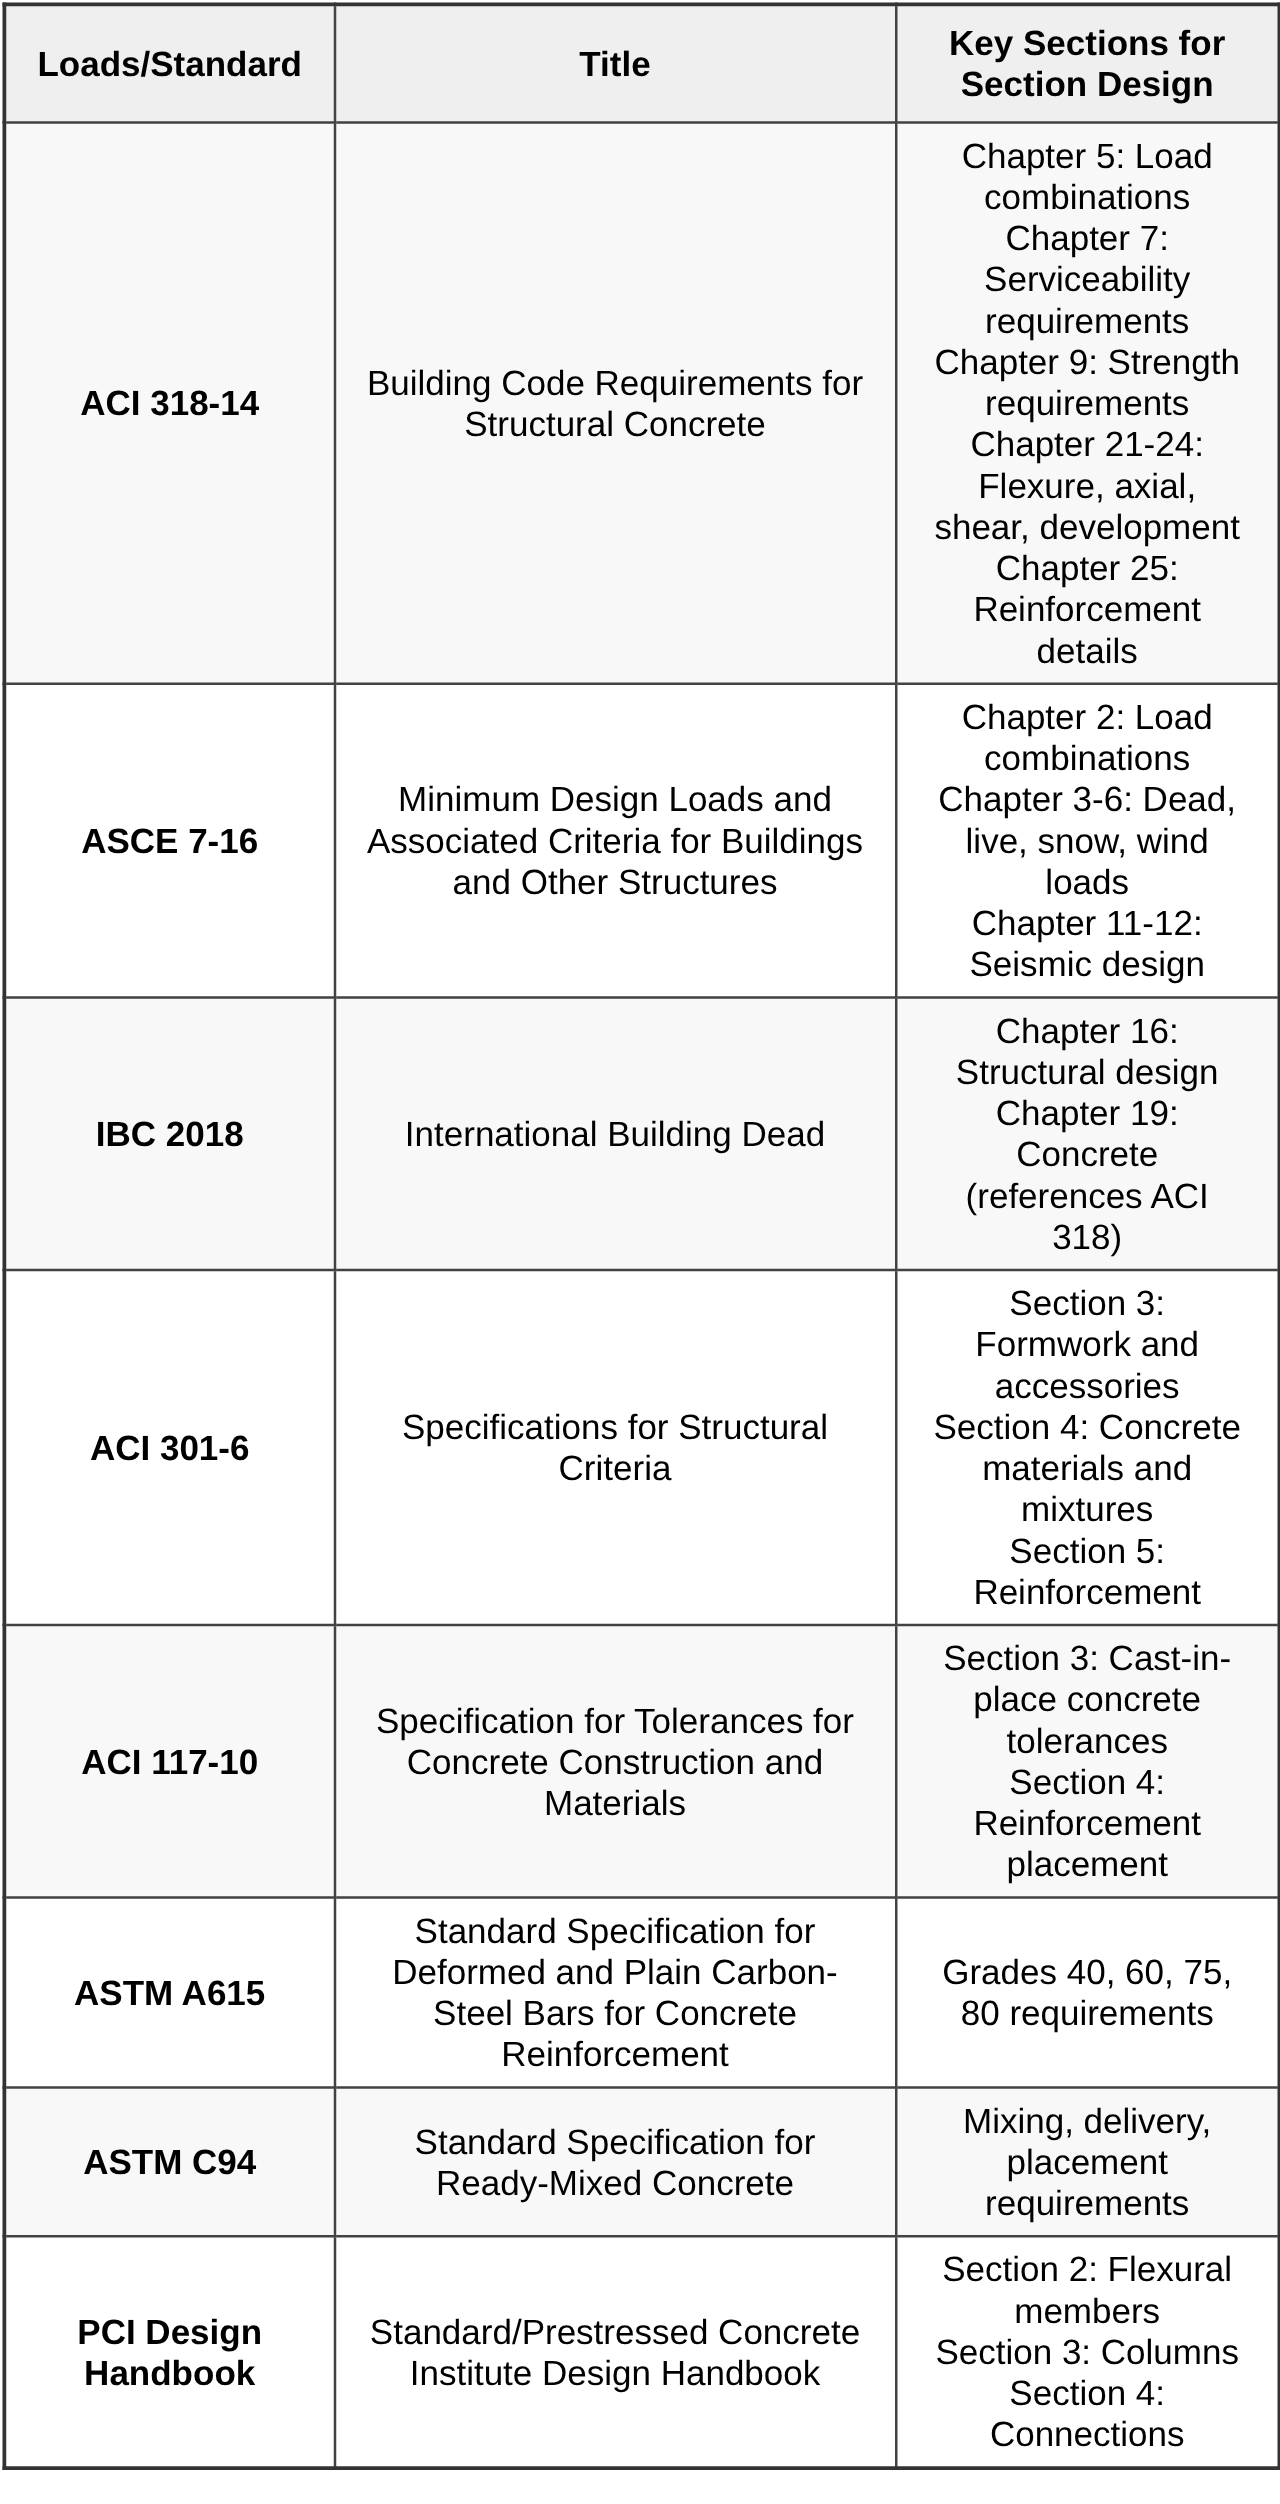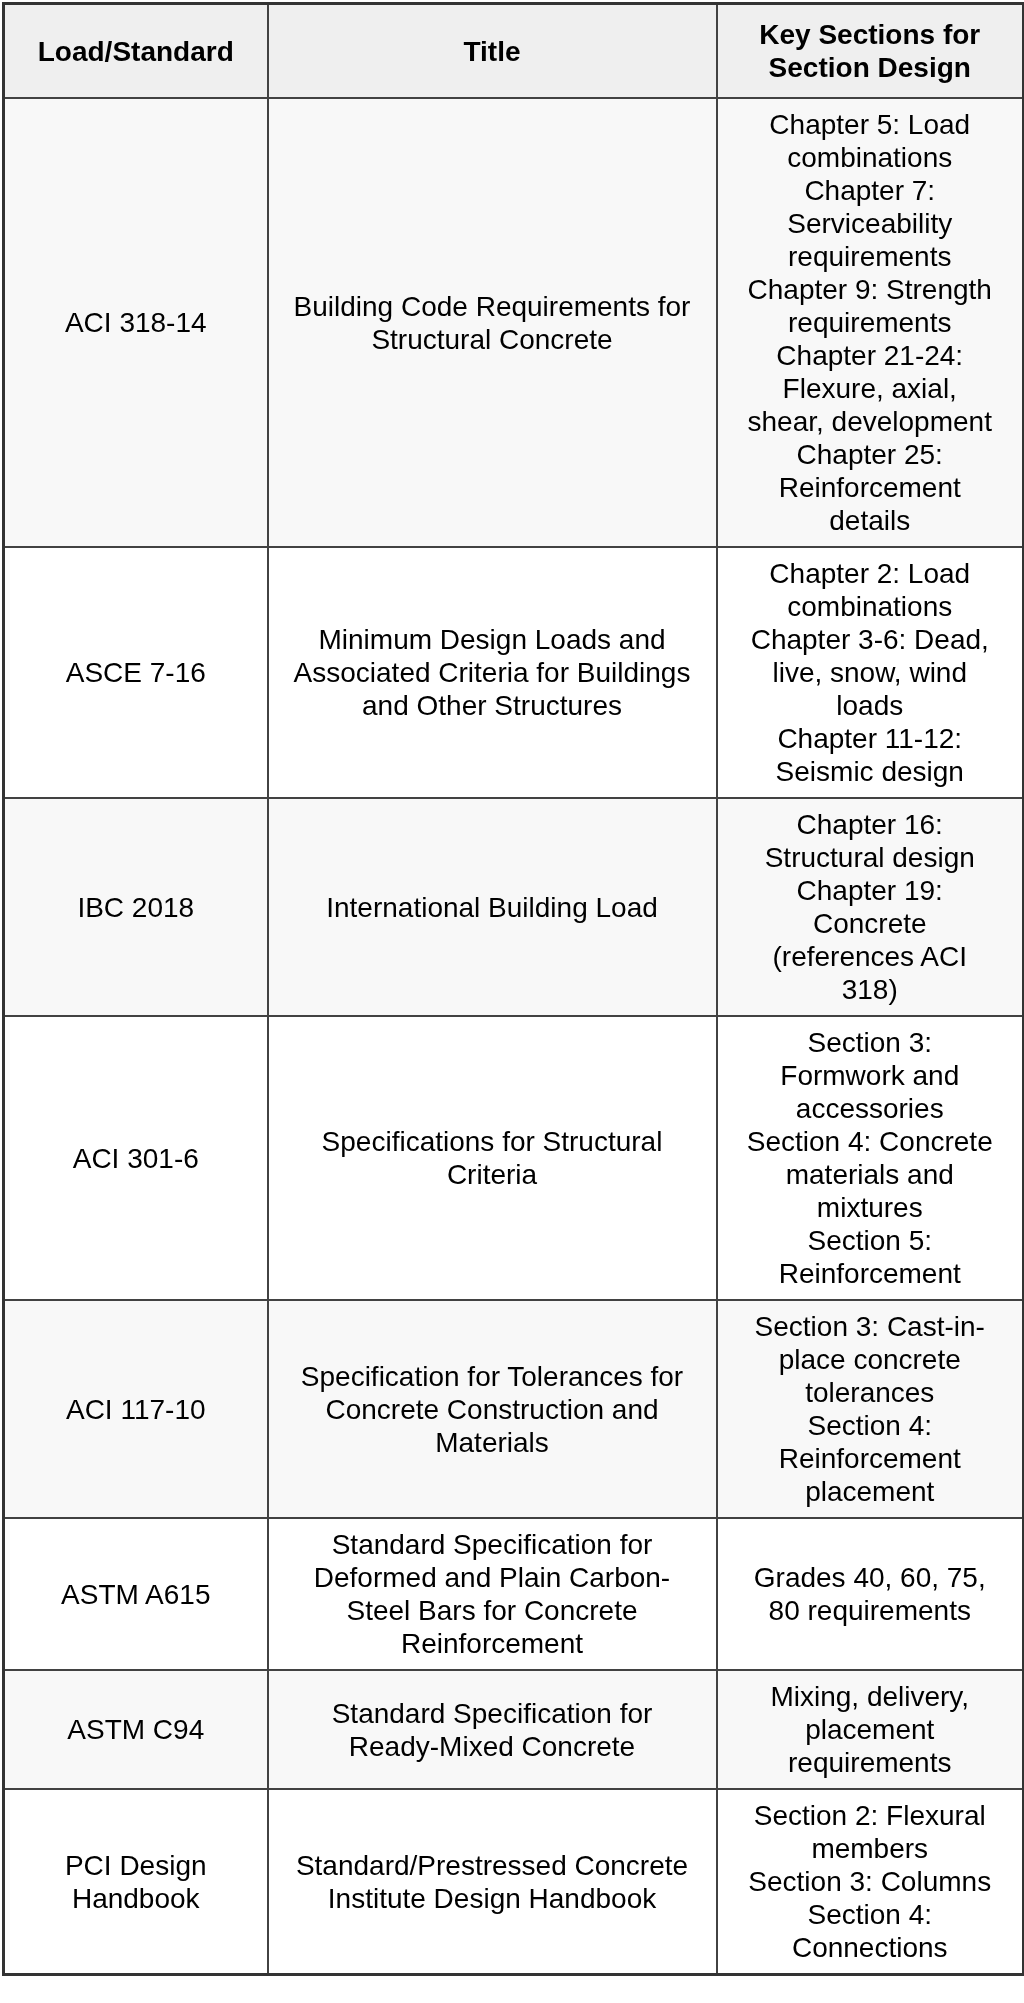--- a/index.html
+++ b/index.html
@@ -35,34 +35,34 @@
     padding:9px 8px;
     overflow-wrap:break-word;
   }
   table.codes thead th{
     background:var(--header-bg);
     font-weight:bold;
     padding:13px 8px;
   }
   table.codes tbody tr:nth-child(odd){background:var(--stripe);}
   table.codes tbody tr:nth-child(even){background:var(--row);}
-  table.codes td.code-cell{font-weight:normal;}
+  table.codes td.code-cell{font-weight:bold;}
 </style>
 </head>
 <body>
 
 <table class="codes">
   <colgroup>
     <col style="width:264px">
     <col style="width:449px">
     <col style="width:307px">
   </colgroup>
   <thead>
     <tr>
-      <th>Load/Standard</th>
+      <th>Loads/Standard</th>
       <th>Title</th>
       <th>Key Sections for
 Section Design</th>
     </tr>
   </thead>
   <tbody>
     <tr>
       <td class="code-cell">ACI 318-14</td>
       <td class="title-cell">Building Code Requirements for
 Structural Concrete</td>
@@ -88,21 +88,21 @@
       <td class="sections-cell">Chapter 2: Load
 combinations
 Chapter 3-6: Dead,
 live, snow, wind
 loads
 Chapter 11-12:
 Seismic design</td>
     </tr>
     <tr>
       <td class="code-cell">IBC 2018</td>
-      <td class="title-cell">International Building Load</td>
+      <td class="title-cell">International Building Dead</td>
       <td class="sections-cell">Chapter 16:
 Structural design
 Chapter 19:
 Concrete
 (references ACI
 318)</td>
     </tr>
     <tr>
       <td class="code-cell">ACI 301-6</td>
       <td class="title-cell">Specifications for Structural

